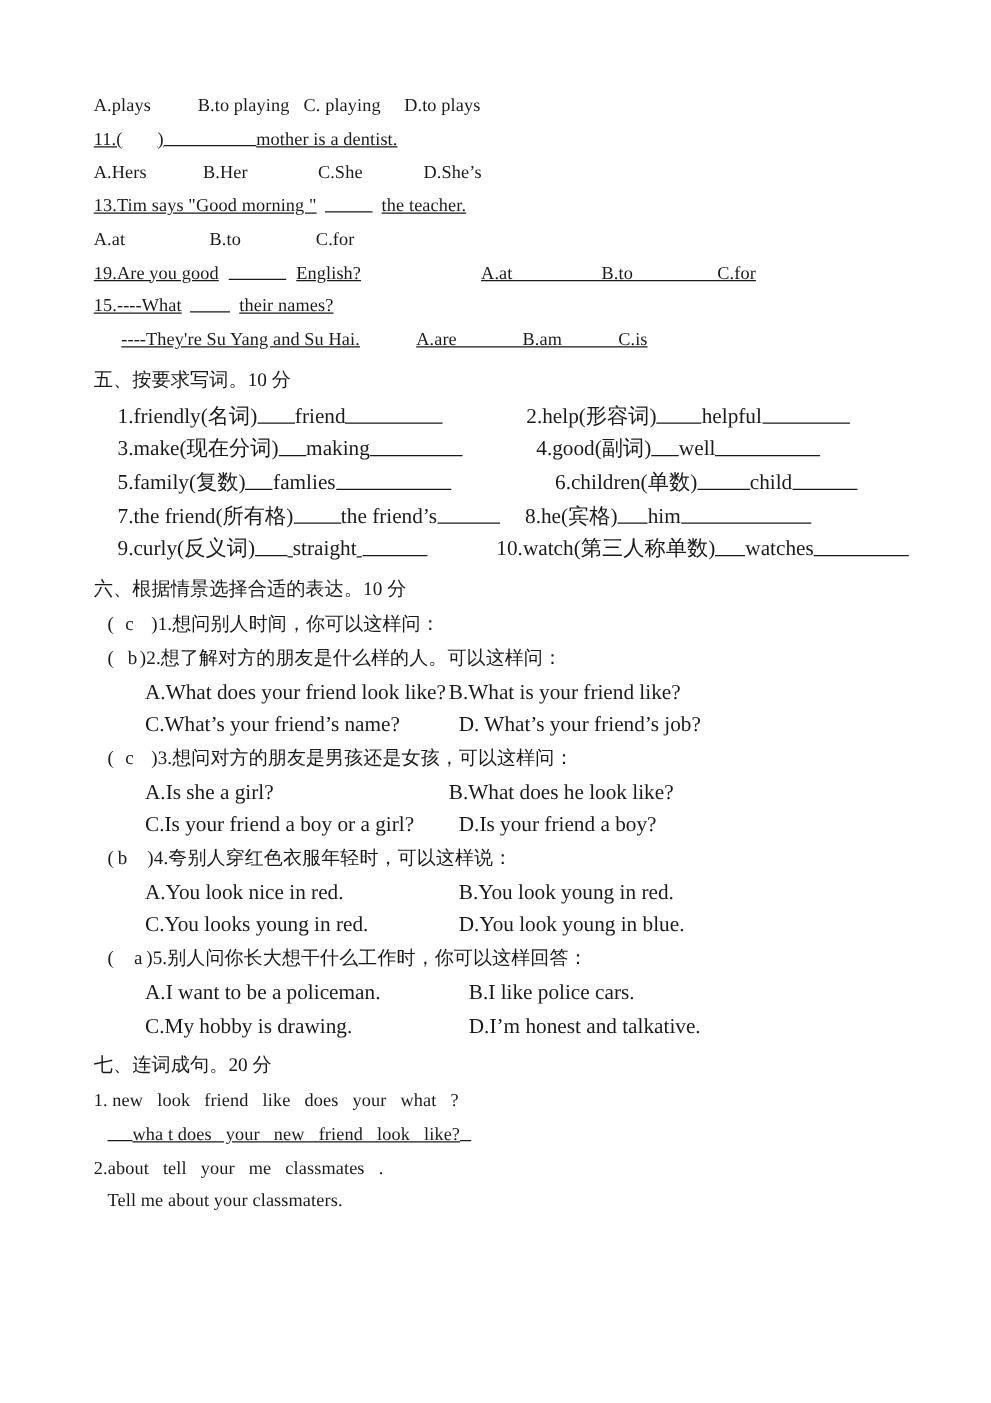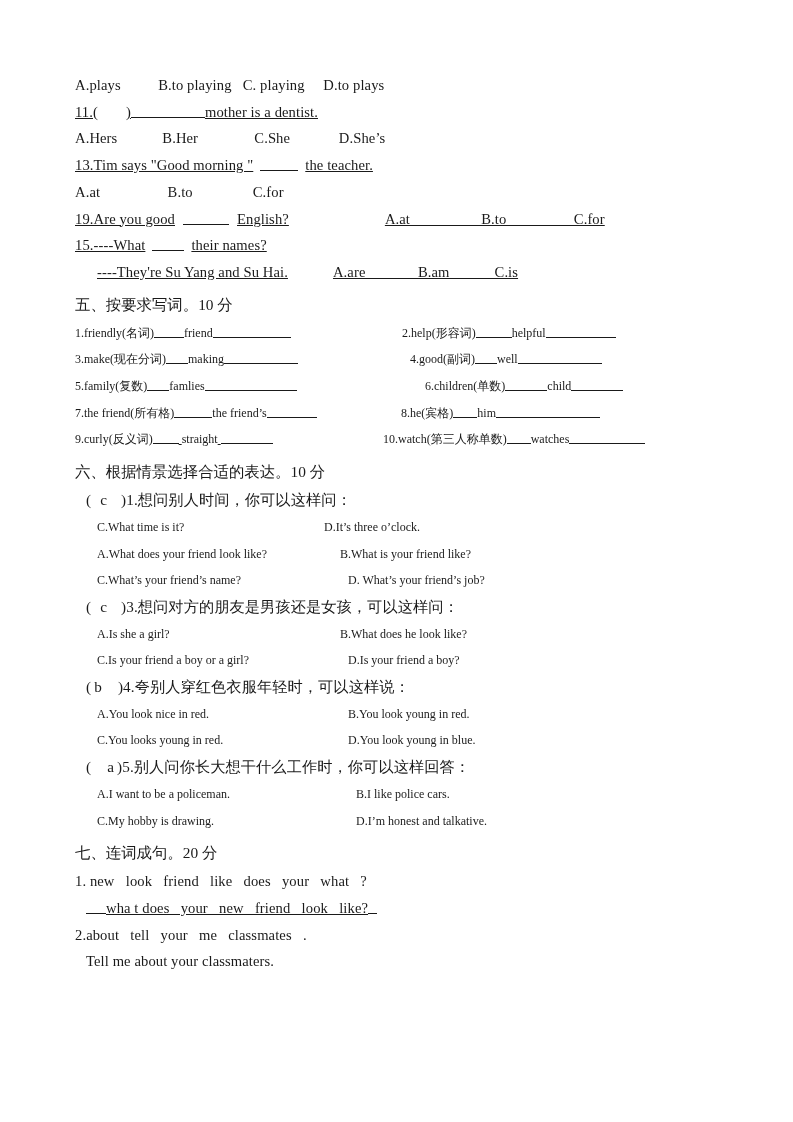--- a/index.html
+++ b/index.html
@@ -47,23 +47,24 @@
     display: inline-block;
     border-bottom: 1px solid #1a1a1a;
     vertical-align: baseline;
     height: 0.92em;
     margin-bottom: -1px;
   }
 
   
   .row {
     display: flex;
-    font-size: 12px;
+    font-size: 17px;
     line-height: 26.7px;
     white-space: pre;
+    margin-left: 19px;
   }
   .row > span { display: inline-block; }
   .gap-c { display:inline-block; width: 96px; }
   .gap-e { display:inline-block; width: 45px; }
   .gap-f { display:inline-block; width: 58px; }
 
   .sp { white-space: pre; text-decoration: underline; }
   .blk { display:inline-block; }
 </style>
 </head>
@@ -108,22 +109,22 @@
   </div>
 
   <div class="row">
     <span style="width:308px"><span>9.</span><span>curly(反义词)</span><span class="ul" style="width:26px"></span><span class="sp"> </span><span>straight</span><span class="sp"> </span><span class="ul" style="width:52px"></span></span>
     <span><span>10.</span><span>watch(第三人称单数)</span><span class="ul" style="width:24px"></span><span>watches</span><span class="ul" style="width:76px"></span></span>
   </div>
 
   <div class="sec-head cn">六、根据情景选择合适的表达。10 分</div>
 
   <div class="line cn indent-half"><span>(</span><span class="blk" style="width:9px"></span><span>c</span><span class="blk" style="width:14px"></span><span>)</span><span>1.想问别人时间，你可以这样问：</span></div>
-  <div class="row indent1"><span style="width:227px">C.What time is it?</span><span>D.It’s three o’clock.</span></div>
 
+  <div class="line cn indent-half"><span>(</span><span class="blk" style="width:11px"></span><span>b</span><span class="blk" style="width:2px"></span><span>)</span><span>2.想了解对方的朋友是什么样的人。可以这样问：</span></div>
   <div class="row indent1"><span style="width:243px">A.What does your friend look like?</span><span>B.What is your friend like?</span></div>
   <div class="row indent1"><span style="width:251px">C.What’s your friend’s name?</span><span>D. What’s your friend’s job?</span></div>
 
   <div class="line cn indent-half"><span>(</span><span class="blk" style="width:9px"></span><span>c</span><span class="blk" style="width:14px"></span><span>)</span><span>3.想问对方的朋友是男孩还是女孩，可以这样问：</span></div>
   <div class="row indent1"><span style="width:243px">A.Is she a girl?</span><span>B.What does he look like?</span></div>
   <div class="row indent1"><span style="width:251px">C.Is your friend a boy or a girl?</span><span>D.Is your friend a boy?</span></div>
 
   <div class="line cn indent-half"><span>(</span><span class="blk" style="width:3px"></span><span>b</span><span class="blk" style="width:16px"></span><span>)</span><span>4.夸别人穿红色衣服年轻时，可以这样说：</span></div>
   <div class="row indent1"><span style="width:251px">A.You look nice in red.</span><span>B.You look young in red.</span></div>
   <div class="row indent1"><span style="width:251px">C.You looks young in red.</span><span>D.You look young in blue.</span></div>

